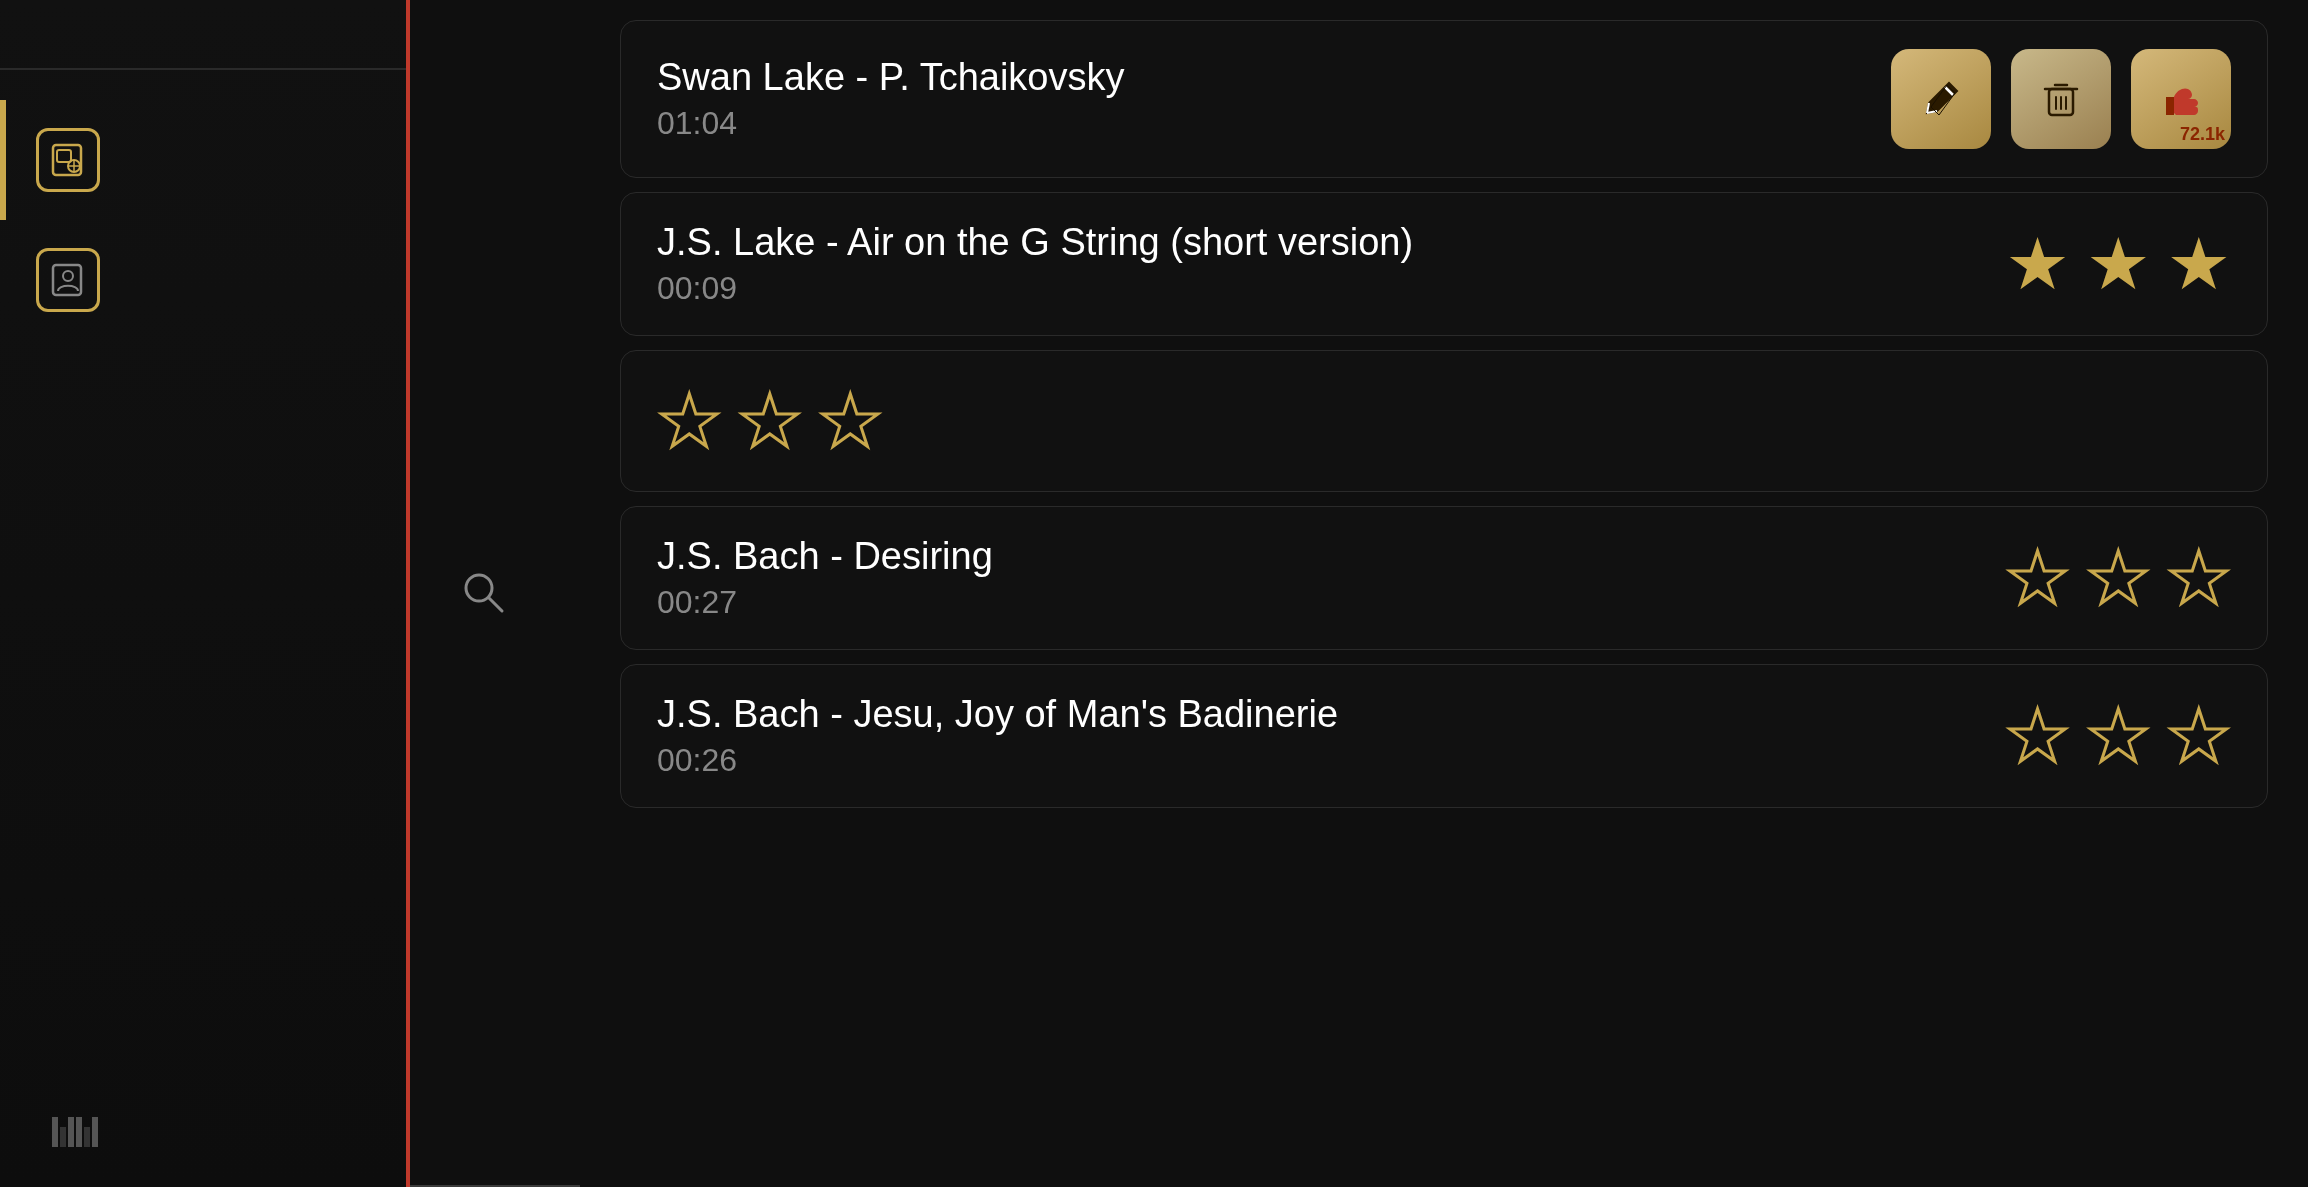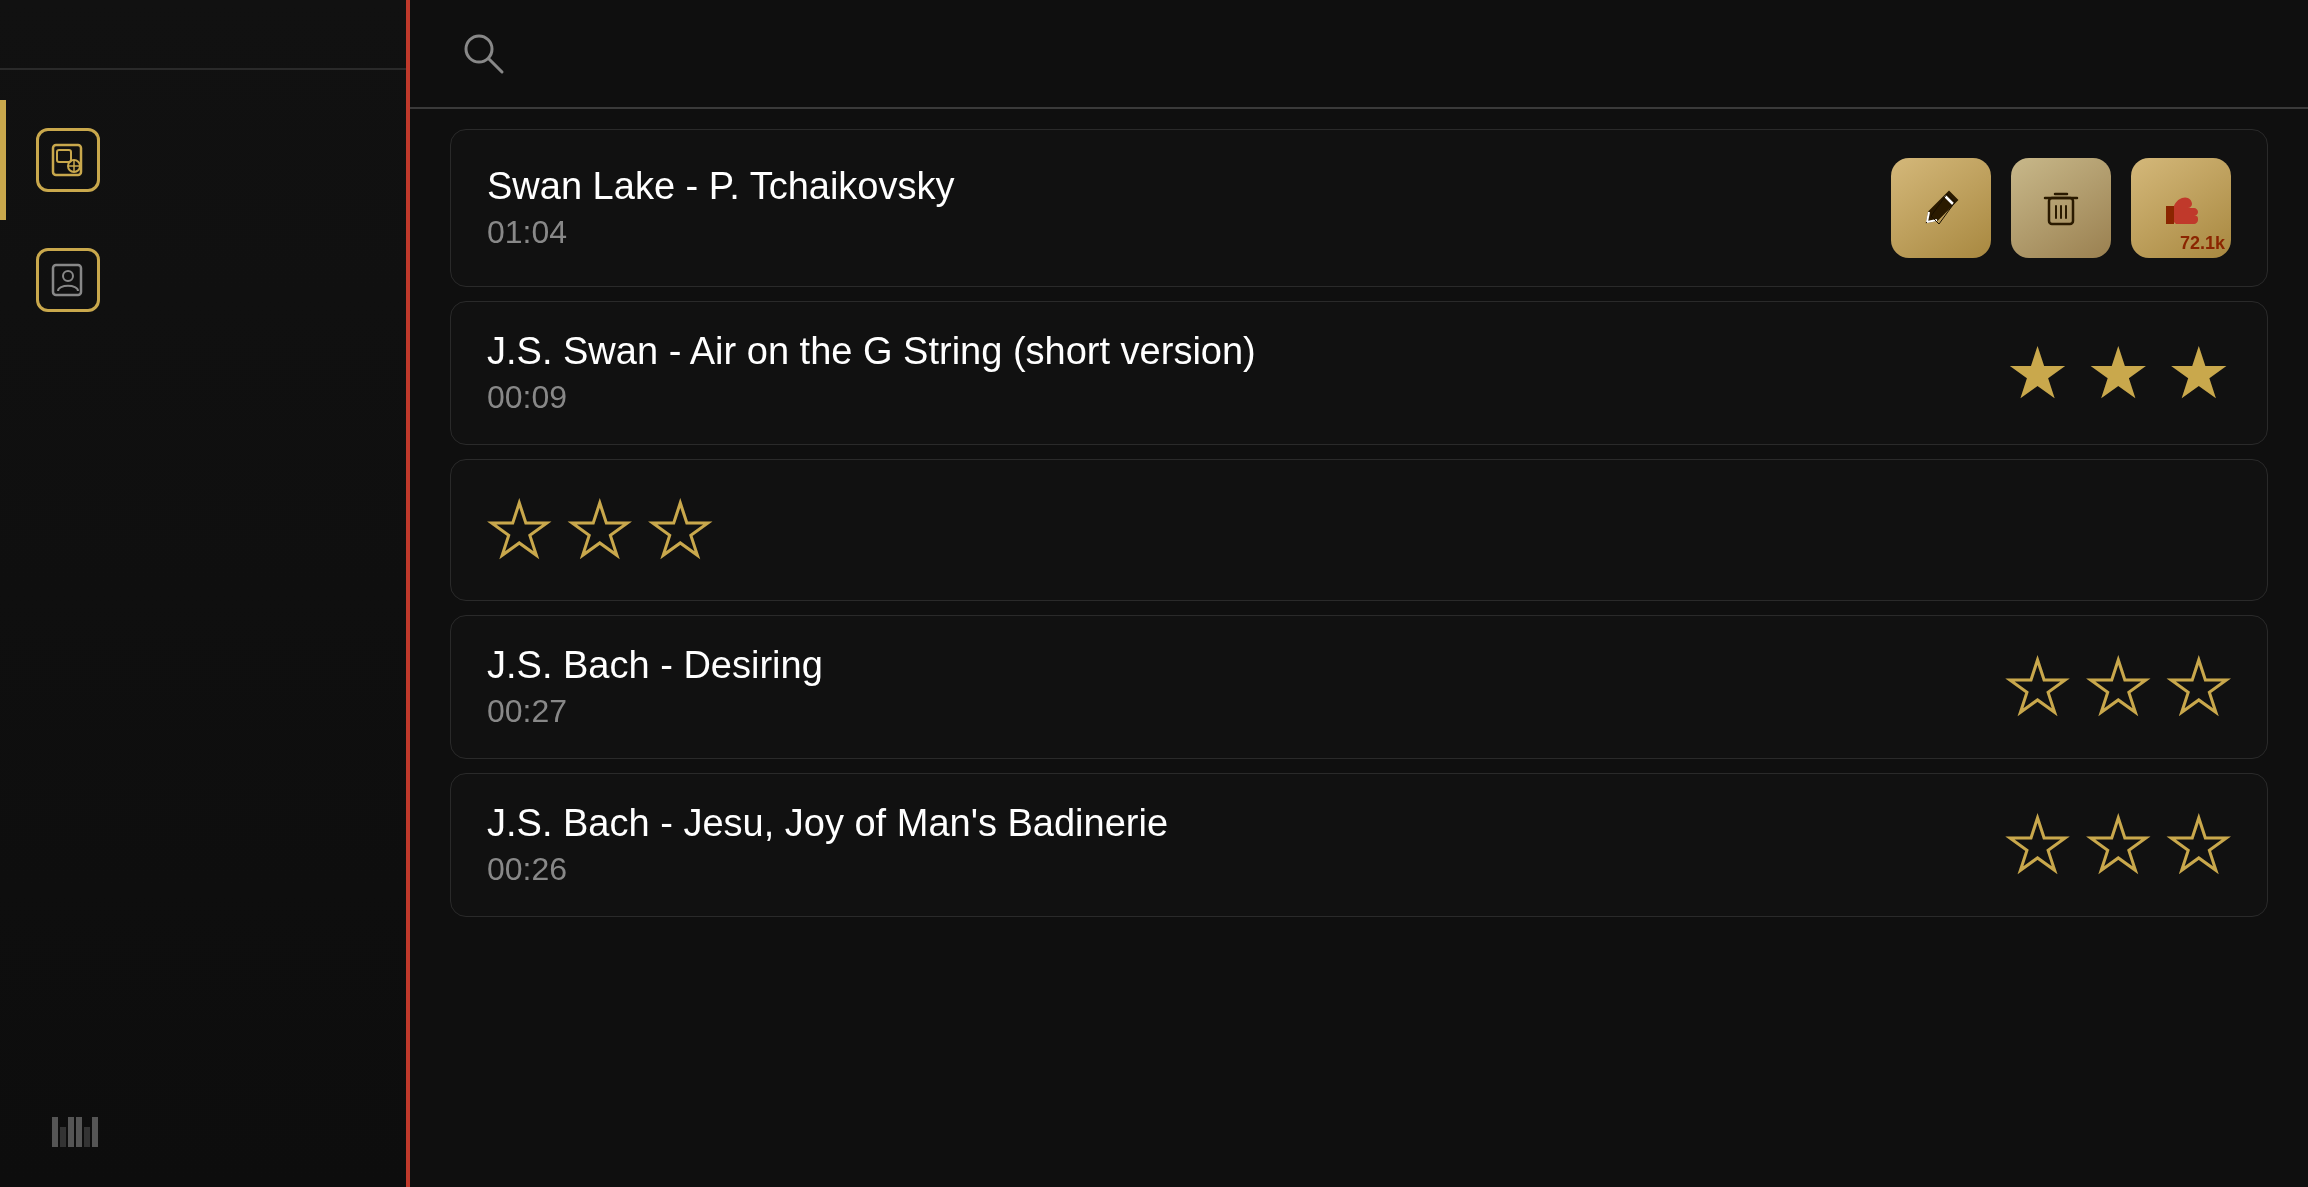--- a/index.html
+++ b/index.html
@@ -137,21 +137,21 @@
     .piano-key.black {
       height: 20px;
       background: #333;
     }
 
     
     .main-content {
       flex: 1;
       background: #0f0f0f;
       display: flex;
-      flex-direction: column;
+      flex-direction: row;
       padding: 0;
     }
 
     
     .search-bar {
       display: flex;
       align-items: center;
       padding: 30px 50px 0 50px;
       gap: 24px;
       border-bottom: 2px solid #3a3a3a;
@@ -355,21 +355,21 @@
             <svg width="50" height="44" viewBox="0 0 50 44" fill="none">
       <path d="M10 20 L10 38 L18 38 L18 20 Z" fill="#8B2500"></path>
       <path d="M18 20 C18 20 20 14 26 12 C32 10 36 14 36 18 C36 20 34 22 32 22 L38 22 C40 22 42 24 42 26 C42 28 40 30 38 30 L40 30 C42 30 42 32 42 34 C42 36 40 38 38 38 L20 38 L18 36 Z" fill="#c0392b"></path>
     </svg>
     <span style="position:absolute;bottom:4px;right:6px;font-size:18px;color:#8B2500;font-weight:700;">72.1k</span>
           </div>
         </div>
       </div>
       <div class="song-card">
         <div class="song-info">
-          <span class="song-title">J.S. Swan - Air on the G String (short version)</span>
+          <span class="song-title">J.S. Lake - Air on the G String (short version)</span>
           <span class="song-duration">00:09</span>
         </div>
         <div class="song-actions">
           <div class="star-group">
             <span class="star filled">★</span>
             <span class="star filled">★</span>
             <span class="star filled">★</span>
           </div>
         </div>
       </div>

